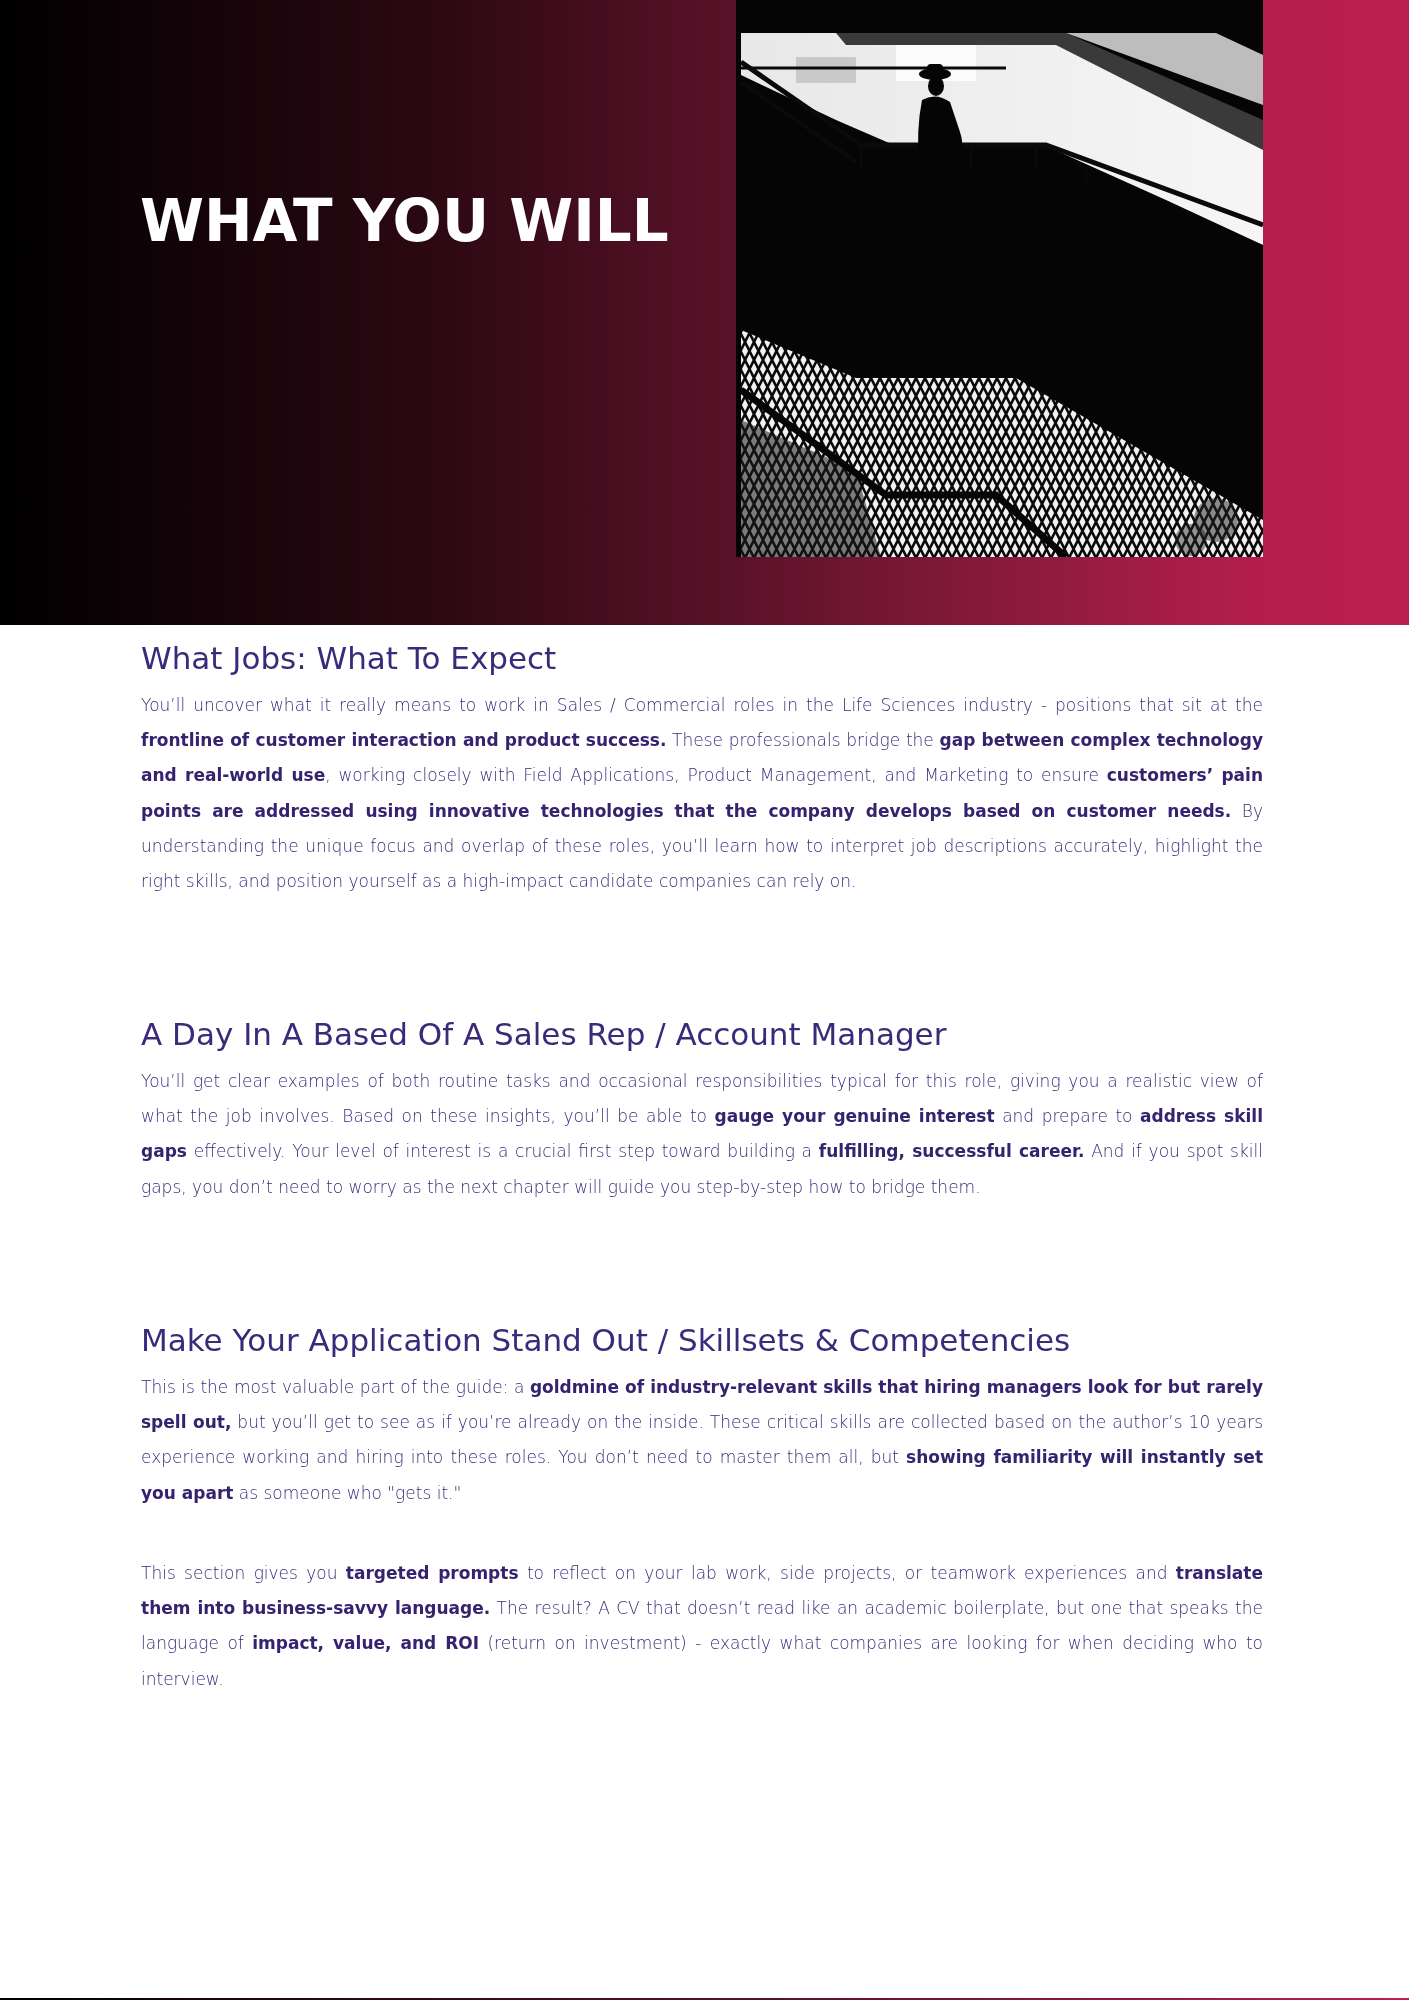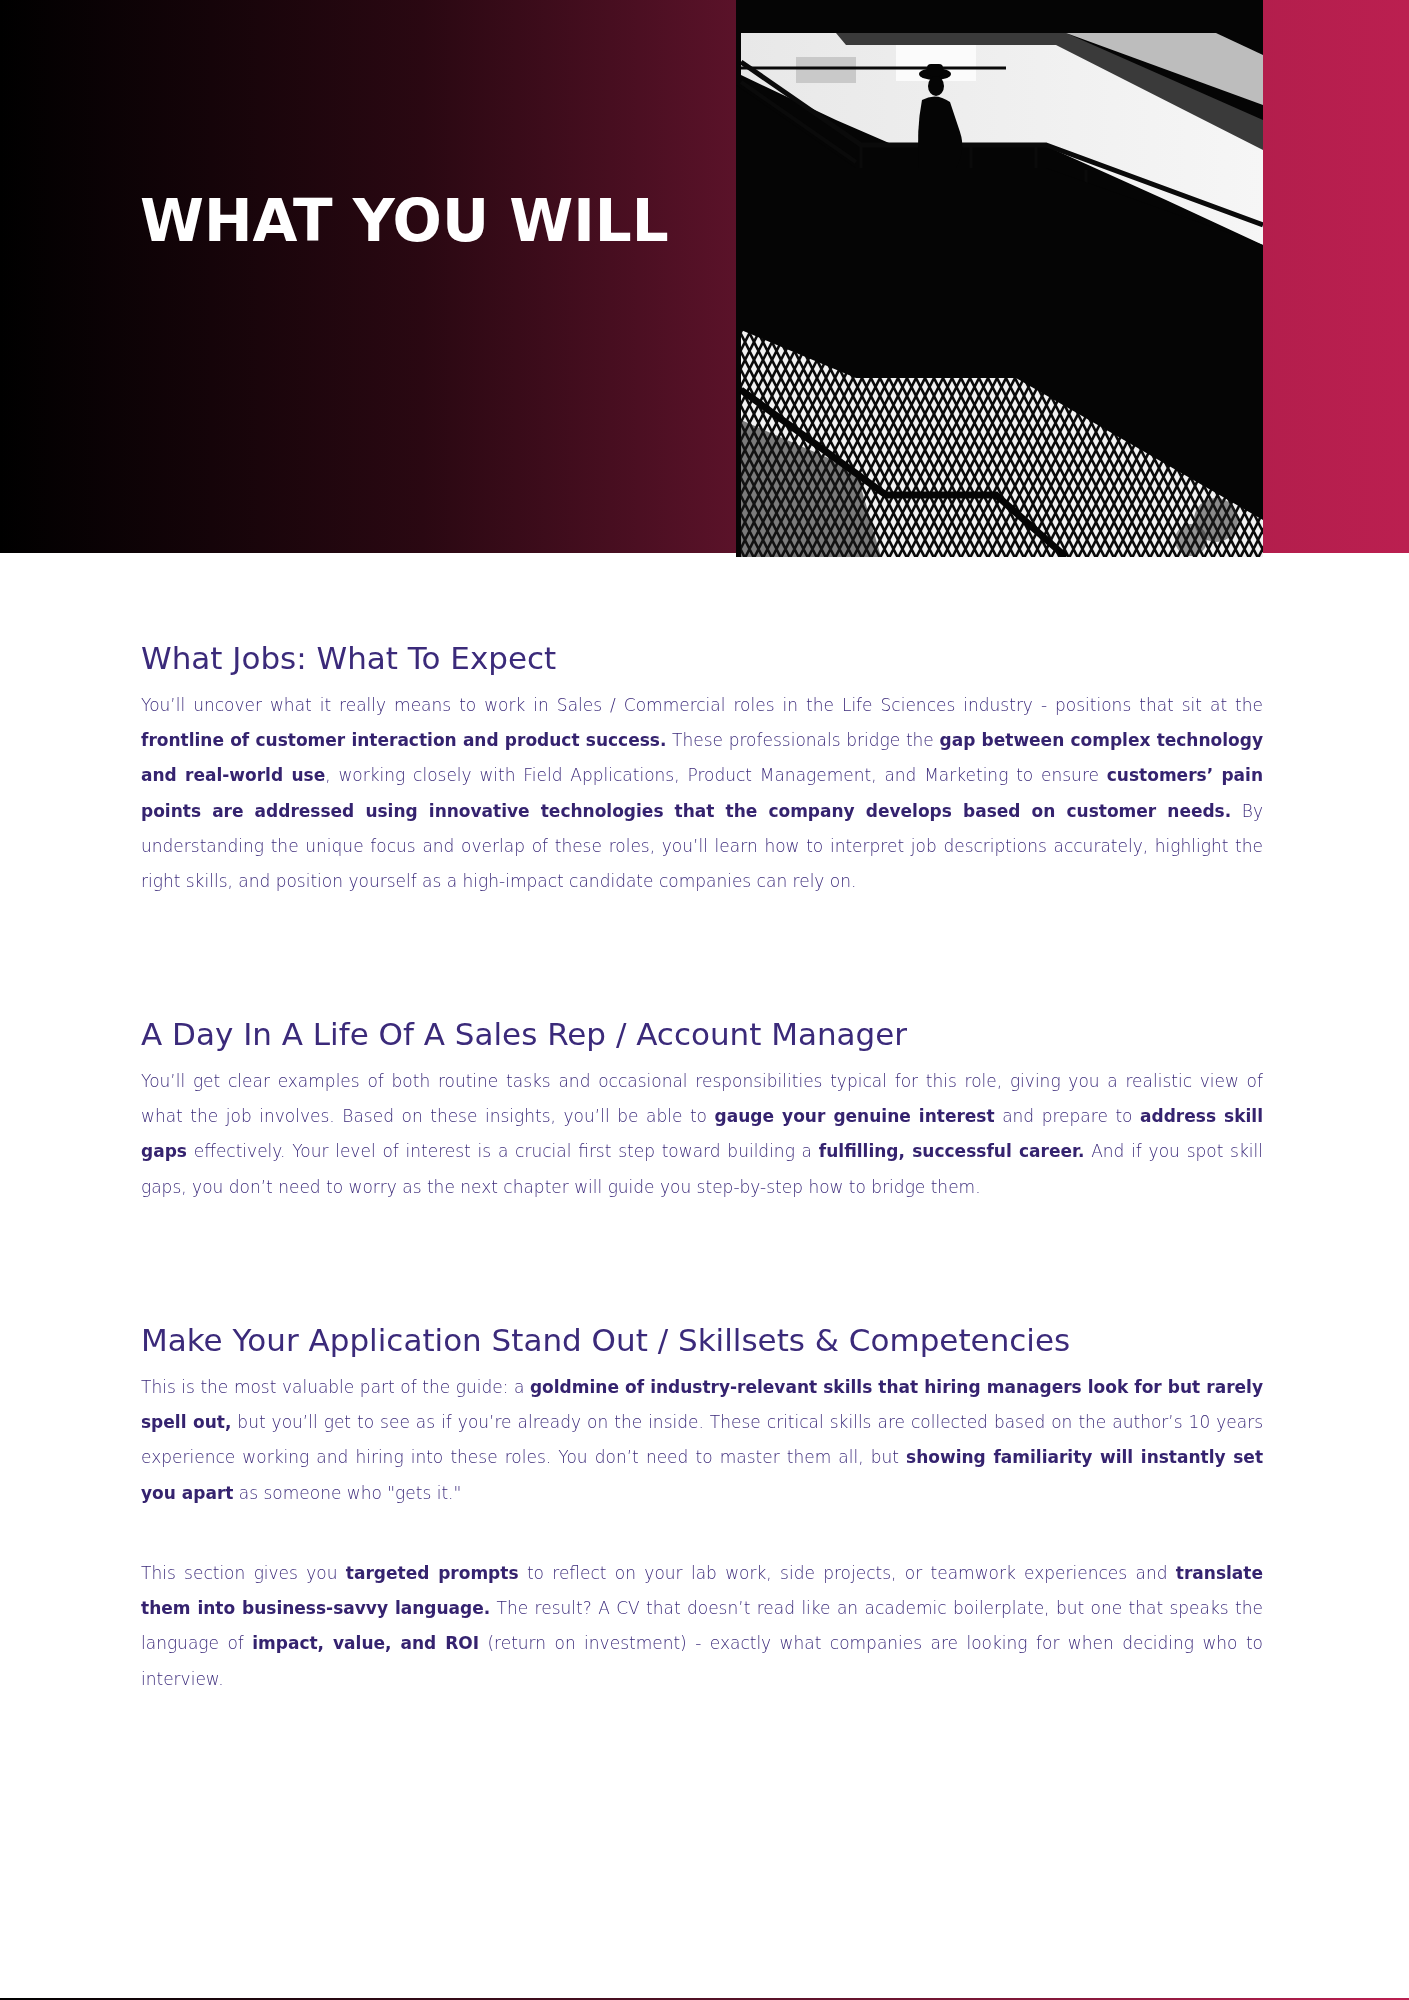--- a/index.html
+++ b/index.html
@@ -1,20 +1,20 @@
 <!DOCTYPE html>
 <html><head>
   <meta charset="utf-8">
   <style>
     * { box-sizing: border-box; margin: 0; padding: 0; }
     html, body { width: 1409px; height: 2000px; background: #ffffff; overflow: hidden; }
     body { position: relative; font-family: "Liberation Sans", "DejaVu Sans", sans-serif; }
 
     .hero {
-      position: absolute; left: 0; top: 0; width: 1409px; height: 553px;
+      position: absolute; left: 0; top: 0; width: 1409px; height: 625px;
       background: linear-gradient(90deg, #000000 0%, #2a0812 30%, #5a1229 52%, #8a1a3e 72%, #b21e4c 88%, #bb1f50 100%);
     }
     .hero-title {
       position: absolute; left: 140px; top: 188px; width: 760px;
       color: #ffffff; font-family: "DejaVu Sans", sans-serif; font-weight: bold;
       font-size: 58px; line-height: 67px; letter-spacing: 0px; z-index: 3;
     }
     .hero-title span { display: block; white-space: nowrap; }
 
     .photo {
@@ -99,21 +99,21 @@
       <circle cx="455" cy="540" r="16" fill="#222" opacity="0.45"></circle>
     </svg>
   </div>
 </div>
 
 <div class="content">
 
   <h2 class="section-title" style="top:638px;">What Jobs: What To Expect</h2>
   <p class="para" style="top:688px;"><span>You’ll uncover what it really means to work in Sales / Commercial roles in the Life Sciences industry - positions that sit at the </span><b>frontline of customer interaction and product success.</b><span> These professionals bridge the </span><b>gap between complex technology and real-world use</b><span>, working closely with Field Applications, Product Management, and Marketing to ensure </span><b>customers’ pain points are addressed using innovative technologies that the company develops based on customer needs.</b><span> By understanding the unique focus and overlap of these roles, you’ll learn how to interpret job descriptions accurately, highlight the right skills, and position yourself as a high-impact candidate companies can rely on.</span></p>
 
-  <h2 class="section-title" style="top:1014px;">A Day In A Life Of A Sales Rep / Account Manager</h2>
+  <h2 class="section-title" style="top:1014px;">A Day In A Based Of A Sales Rep / Account Manager</h2>
   <p class="para" style="top:1064px;"><span>You’ll get clear examples of both routine tasks and occasional responsibilities typical for this role, giving you a realistic view of what the job involves. Based on these insights, you’ll be able to </span><b>gauge your genuine interest</b><span> and prepare to </span><b>address skill gaps</b><span> effectively. Your level of interest is a crucial first step toward building a </span><b>fulfilling, successful career.</b><span> And if you spot skill gaps, you don’t need to worry as the next chapter will guide you step-by-step how to bridge them.</span></p>
 
   <h2 class="section-title" style="top:1320px;">Make Your Application Stand Out / Skillsets &amp; Competencies</h2>
   <p class="para" style="top:1370px;"><span>This is the most valuable part of the guide: a </span><b>goldmine of industry-relevant skills that hiring managers look for but rarely spell out,</b><span> but you’ll get to see as if you’re already on the inside. These critical skills are collected based on the author’s 10 years experience working and hiring into these roles. You don’t need to master them all, but </span><b>showing familiarity will instantly set you apart</b><span> as someone who "gets it."</span></p>
   <p class="para" style="top:1556px;"><span>This section gives you </span><b>targeted prompts</b><span> to reflect on your lab work, side projects, or teamwork experiences and </span><b>translate them into business-savvy language.</b><span> The result? A CV that doesn’t read like an academic boilerplate, but one that speaks the language of </span><b>impact, value, and ROI</b><span> (return on investment) - exactly what companies are looking for when deciding who to interview.</span></p>
 </div>
 
 <div class="bottom-line"></div>
 
 </body></html>

